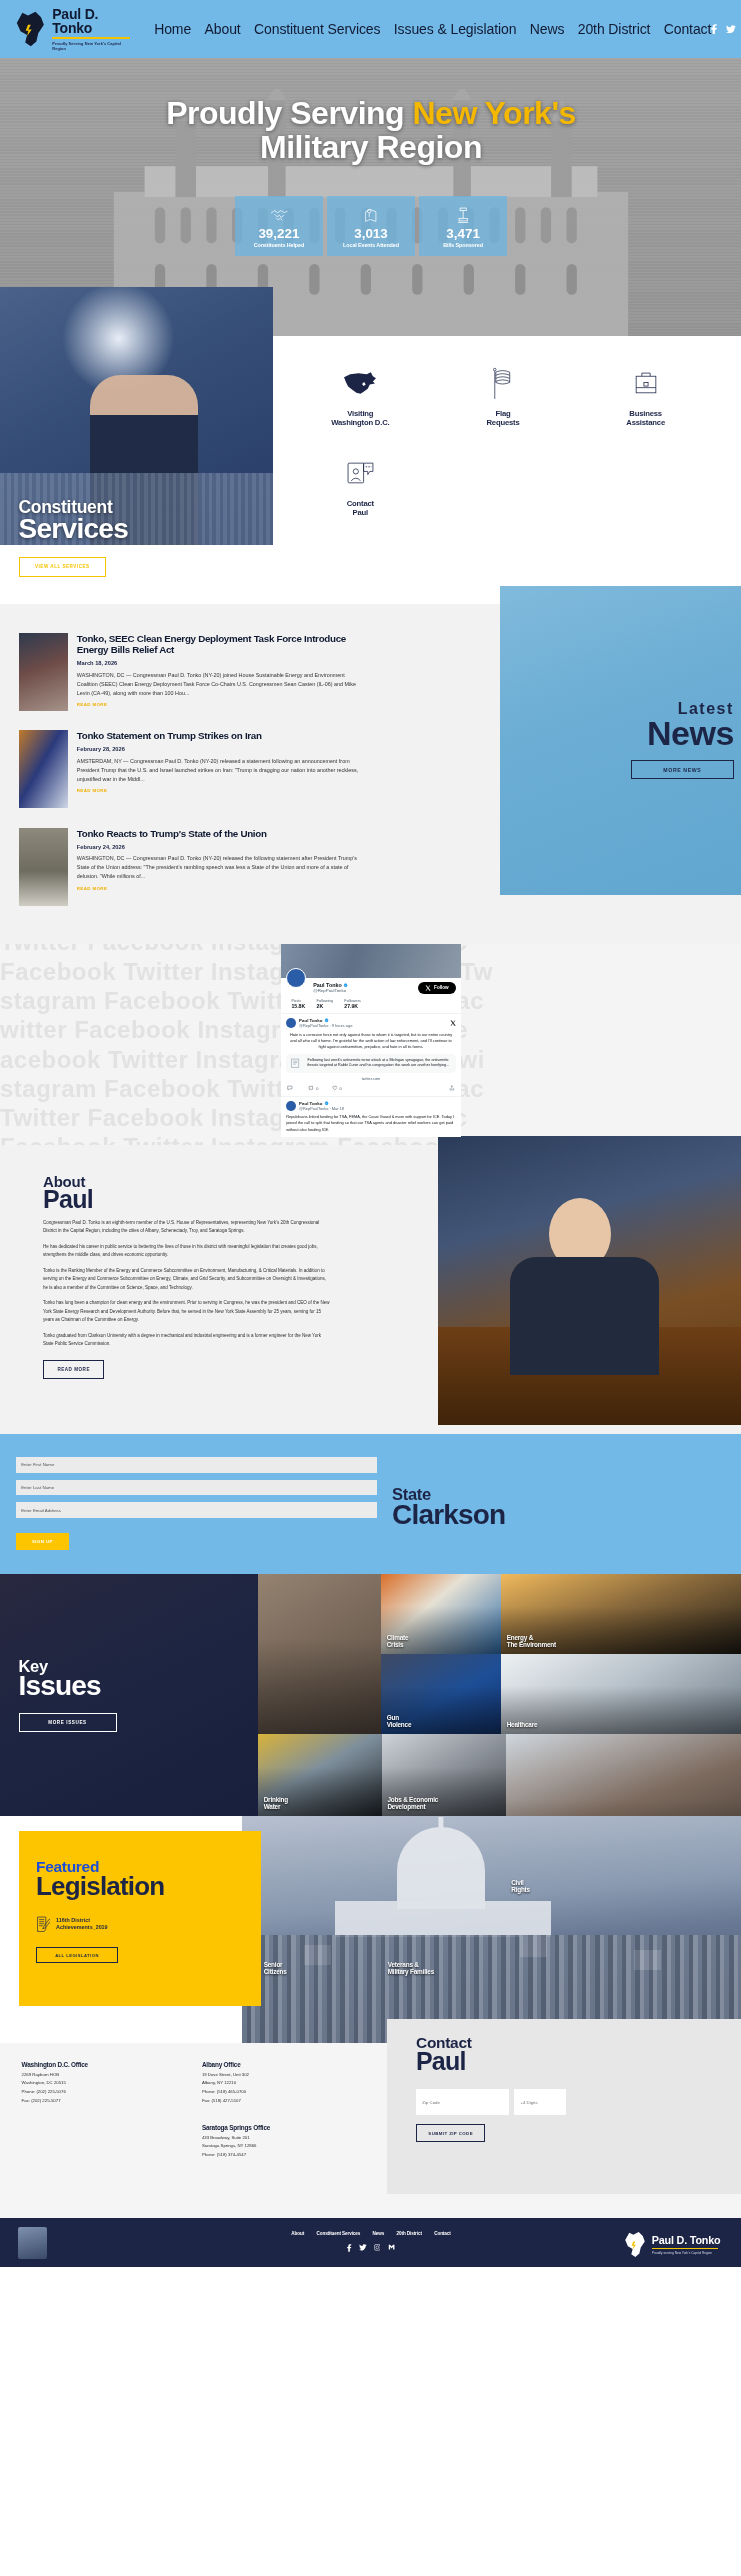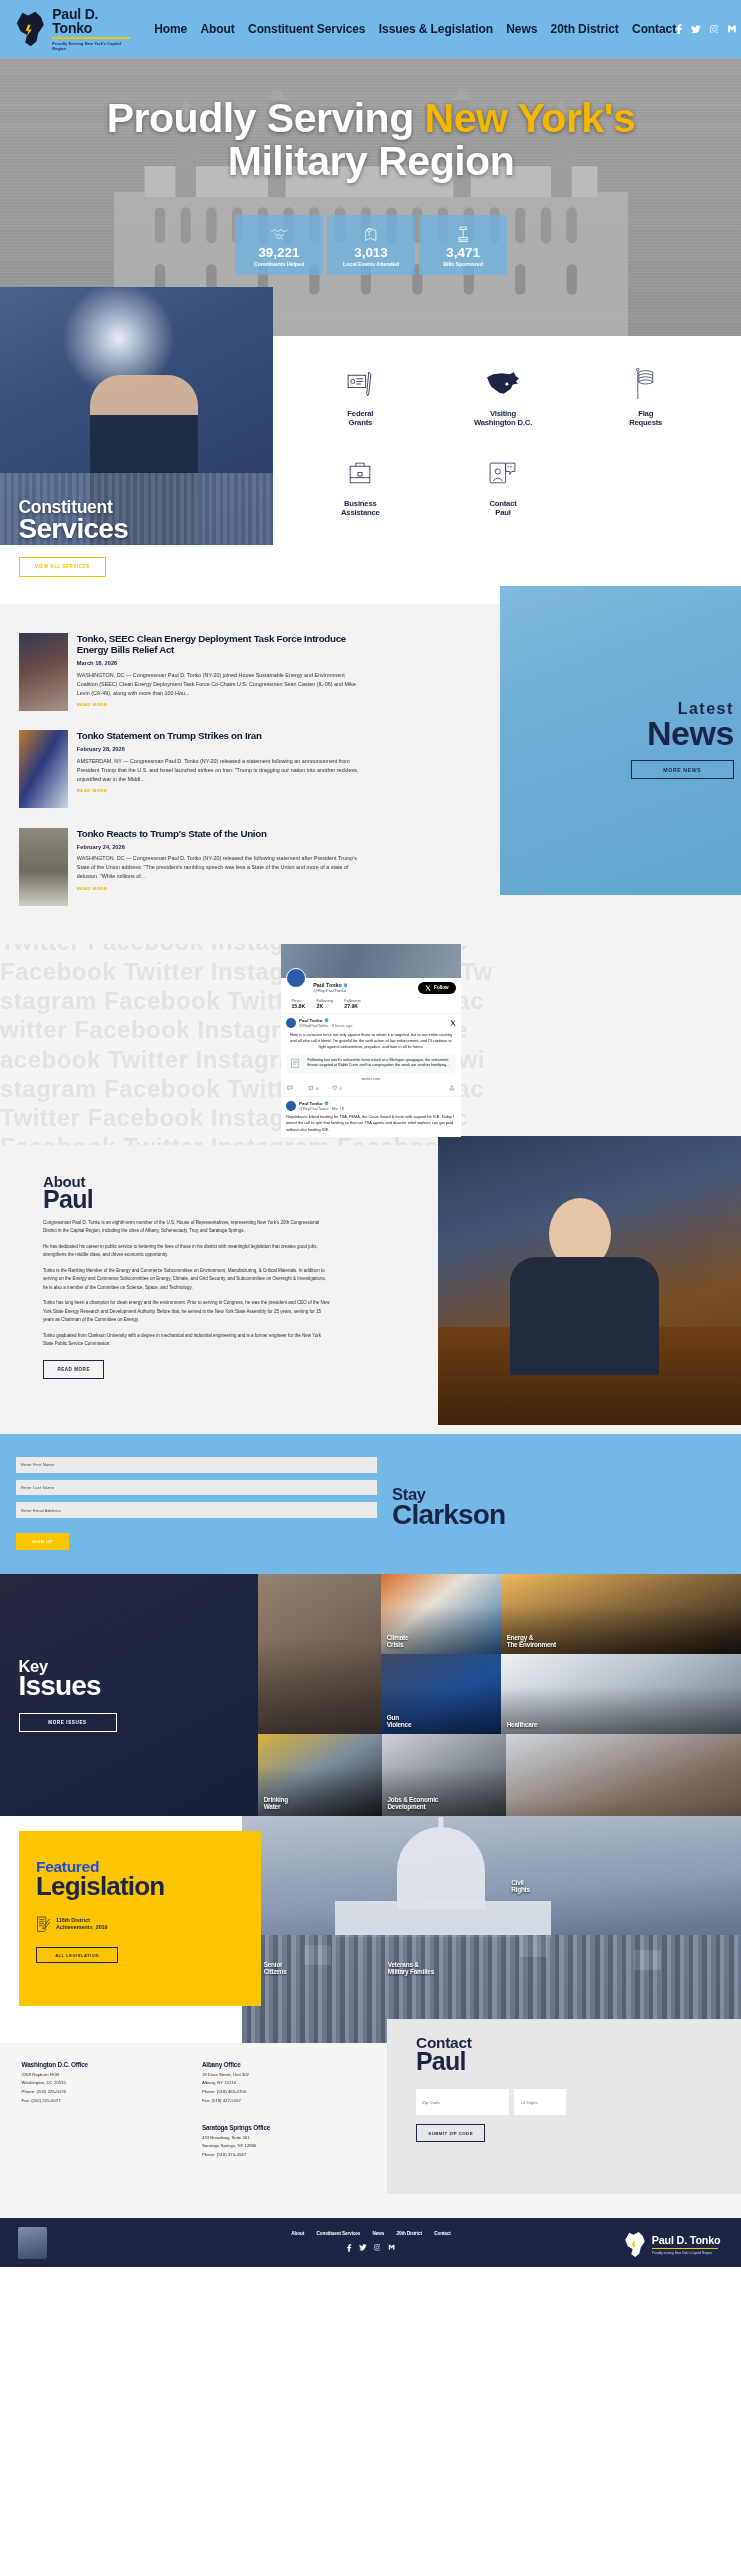--- a/index.html
+++ b/index.html
@@ -17,39 +17,39 @@
     position:relative; z-index:30;
   }
   .logo { display:flex; align-items:center; gap:5.2px; }
   .logo-ny { width:36px; height:44px; display:block; }
   .logo-text { display:flex; flex-direction:column; justify-content:center; }
   .logo-name { font-size:14px; font-weight:700; color:#111a33; letter-spacing:-0.2px; line-height:1; }
   .logo-rule { height:2.1px; background:#f5c400; margin:2.1px 0 1.5px; width:78px; }
   .logo-tag { font-size:3.9px; color:#1d2547; font-weight:600; letter-spacing:0.1px; }
   .nav { display:flex; align-items:center; gap:13.4px; margin-left:20.6px; }
   .nav a {
-    font-size:12px; font-weight:700; color:#111a33;
+    font-size:14px; font-weight:400; color:#111a33;
     text-decoration:none; white-space:nowrap; letter-spacing:-0.1px;
   }
   .social { margin-left:auto; display:flex; align-items:center; gap:8.8px; }
   .social span { color:#fff; display:flex; align-items:center; }
   .social svg { display:block; }
 
   
   .hero {
     position:relative; height:278px; overflow:hidden;
     background:
       linear-gradient(rgba(140,140,140,.45), rgba(120,120,120,.5)),
       repeating-linear-gradient(180deg,#b9b9b9 0 1.5px,#adadad 1.5px 3.1px),
       linear-gradient(180deg,#cfcfcf,#9e9e9e);
   }
   .hero-bld { position:absolute; left:50%; transform:translateX(-50%); bottom:0; width:515px; height:247px; opacity:.85; }
   .hero-inner { position:relative; z-index:3; padding-top:39px; text-align:center; }
   .hero h1 {
-    font-size:41px; line-height:1.05; color:#fff; font-weight:700;
+    font-size:32px; line-height:1.05; color:#fff; font-weight:700;
     text-shadow:0 1px 4.1px rgba(0,0,0,.45); letter-spacing:-0.5px;
   }
   .hero h1 .gold { color:#f5b800; }
   .stats { display:flex; justify-content:center; gap:4.1px; margin-top:32px; }
   .stat {
     width:88px; height:60px; background:rgba(105,180,226,.72);
     display:flex; flex-direction:column; align-items:center; justify-content:center;
     color:#fff; padding-top:2.1px;
   }
   .stat .ic { height:17.5px; margin-bottom:3.1px; display:flex; align-items:flex-end; }
@@ -429,32 +429,20 @@
       <div class="crowd"></div>
     </div>
     <div class="svc-title">
       <div class="t1">Constituent</div>
       <div class="t2">Services</div>
     </div>
     <button class="svc-btn">VIEW ALL SERVICES</button>
     <div class="svc-grid">
       <div class="svc-item">
         <div class="ic">
-            <svg width="28" height="32" viewBox="0 0 54 62" fill="none" stroke="#1d2547" stroke-width="1.6">
-              <rect x="4" y="14" width="34" height="24"></rect>
-              <circle cx="13" cy="26" r="4"></circle>
-              <path d="M20 21 L33 21 M20 26 L33 26 M20 31 L29 31"></path>
-              <path d="M44 8 L48 12 L44 50 L42 54 L40 50 Z"></path>
-            </svg>
-          </div>
-        <div class="lbl" style="white-space:pre-line">Federal
-Grants</div>
-      </div>
-      <div class="svc-item">
-        <div class="ic">
             <svg width="34" height="26" viewBox="0 0 66 50" fill="#1d2547">
               <path d="M2 12 L14 6 L30 4 L46 6 L54 2 L58 10 L64 14 L58 20 L62 24 L52 26 L48 34 L40 40 L34 44 L26 42 L18 36 L10 30 L6 22 Z"></path>
               <path d="M41 21 L44 26 L40 29 L37 25 Z" fill="#fff"></path>
             </svg>
           </div>
         <div class="lbl" style="white-space:pre-line">Visiting
 Washington D.C.</div>
       </div>
       <div class="svc-item">
         <div class="ic">
@@ -684,21 +672,21 @@
   </div>
 
   <div class="connect">
     <div class="connect-form">
       <input class="cfield" id="first-name-input" placeholder="Enter First Name" style="">
       <input class="cfield" id="last-name-input" placeholder="Enter Last Name" style="">
       <input class="cfield" id="email-input" placeholder="Enter Email Address" style="">
       <button class="signup">SIGN UP</button>
     </div>
     <div class="connect-title">
-      <div class="t1">Stay</div>
+      <div class="t1">State</div>
       <div class="t2">Clarkson</div>
     </div>
   </div>
 
   <div class="issues">
     <div class="iss-grid">
       <div class="iss-row">
         <div class="tile" style="width:381px;height:160px;background:linear-gradient(150deg,#c9b49e 0%,#8f7d6c 45%,#55483f 100%)">
           <span class="cap" style="white-space:pre-line">Addiction &amp;
 Recovery</span>

